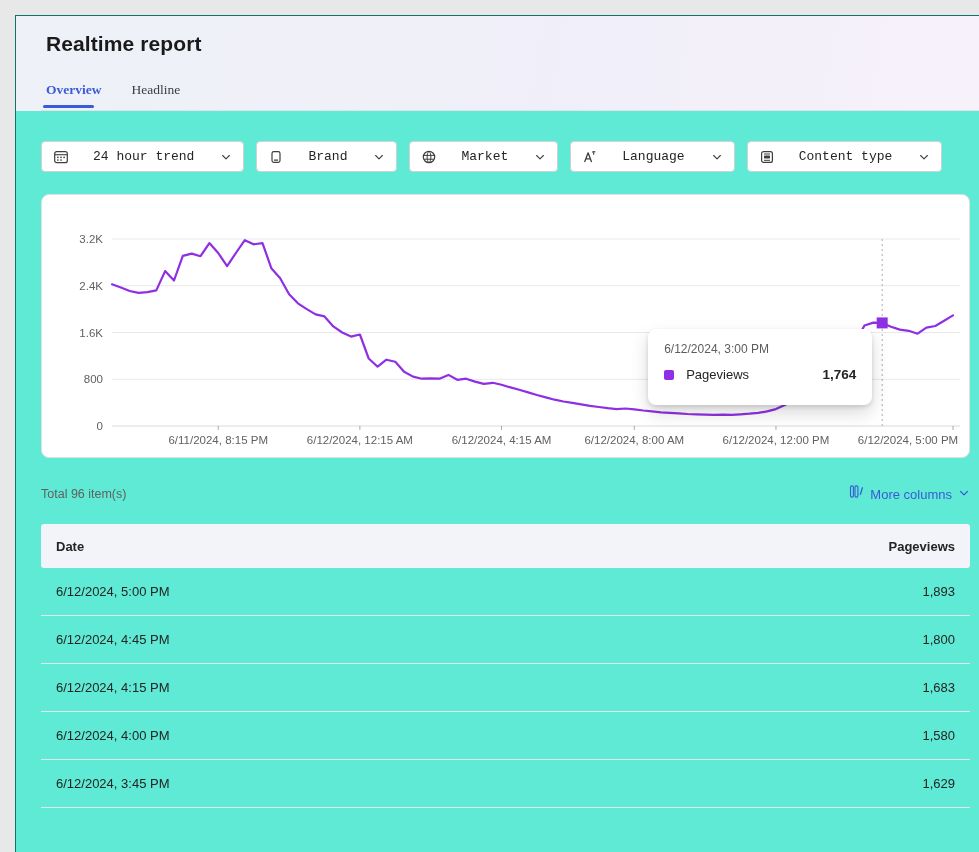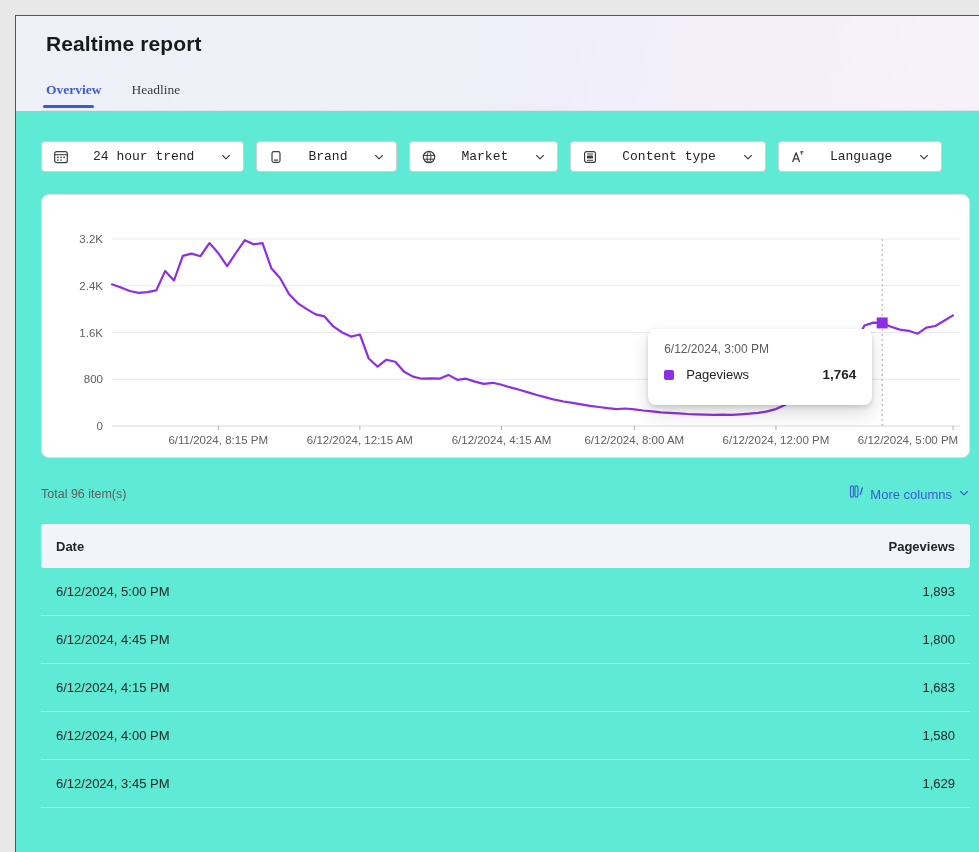--- a/index.html
+++ b/index.html
@@ -109,41 +109,41 @@
       <span>Market</span>
       <span class="chev">
         <svg width="12" height="12" viewBox="0 0 16 16">
             <path d="M3.5 6 L8 10.5 L12.5 6" fill="none" stroke="#424242" stroke-width="1.5" stroke-linecap="round" stroke-linejoin="round"></path>
           </svg>
       </span>
     </div>
     <div class="filter-btn">
       <span>
         <svg width="16" height="16" viewBox="0 0 16 16">
+            <path d="M2.8 12.6 L6.1 3.8 L9.4 12.6 M4 9.8 L8.2 9.8" fill="none" stroke="#3e3e3e" stroke-width="1.3" stroke-linecap="round" stroke-linejoin="round"></path>
+            <path d="M11.7 2.6 L11.7 5.2 M10.4 3 L13 2.8" fill="none" stroke="#3e3e3e" stroke-width="1.1" stroke-linecap="round"></path>
+          </svg>
+      </span>
+      <span>Language</span>
+      <span class="chev">
+        <svg width="12" height="12" viewBox="0 0 16 16">
+            <path d="M3.5 6 L8 10.5 L12.5 6" fill="none" stroke="#424242" stroke-width="1.5" stroke-linecap="round" stroke-linejoin="round"></path>
+          </svg>
+      </span>
+    </div>
+    <div class="filter-btn">
+      <span>
+        <svg width="16" height="16" viewBox="0 0 16 16">
             <rect x="2.6" y="2.6" width="10.8" height="10.8" rx="2" fill="none" stroke="#3e3e3e" stroke-width="1.2"></rect>
             <rect x="5" y="6.6" width="6" height="2.8" rx=".6" fill="#3e3e3e"></rect>
             <line x1="5" y1="5" x2="11" y2="5" stroke="#3e3e3e" stroke-width="1"></line>
             <line x1="5" y1="11.3" x2="11" y2="11.3" stroke="#3e3e3e" stroke-width="1"></line>
           </svg>
       </span>
       <span>Content type</span>
-      <span class="chev">
-        <svg width="12" height="12" viewBox="0 0 16 16">
-            <path d="M3.5 6 L8 10.5 L12.5 6" fill="none" stroke="#424242" stroke-width="1.5" stroke-linecap="round" stroke-linejoin="round"></path>
-          </svg>
-      </span>
-    </div>
-    <div class="filter-btn">
-      <span>
-        <svg width="16" height="16" viewBox="0 0 16 16">
-            <path d="M2.8 12.6 L6.1 3.8 L9.4 12.6 M4 9.8 L8.2 9.8" fill="none" stroke="#3e3e3e" stroke-width="1.3" stroke-linecap="round" stroke-linejoin="round"></path>
-            <path d="M11.7 2.6 L11.7 5.2 M10.4 3 L13 2.8" fill="none" stroke="#3e3e3e" stroke-width="1.1" stroke-linecap="round"></path>
-          </svg>
-      </span>
-      <span>Language</span>
       <span class="chev">
         <svg width="12" height="12" viewBox="0 0 16 16">
             <path d="M3.5 6 L8 10.5 L12.5 6" fill="none" stroke="#424242" stroke-width="1.5" stroke-linecap="round" stroke-linejoin="round"></path>
           </svg>
       </span>
     </div>
   </div>
 
   <div class="chart-card">
     <svg width="927" height="262" viewBox="0 0 927 262">

